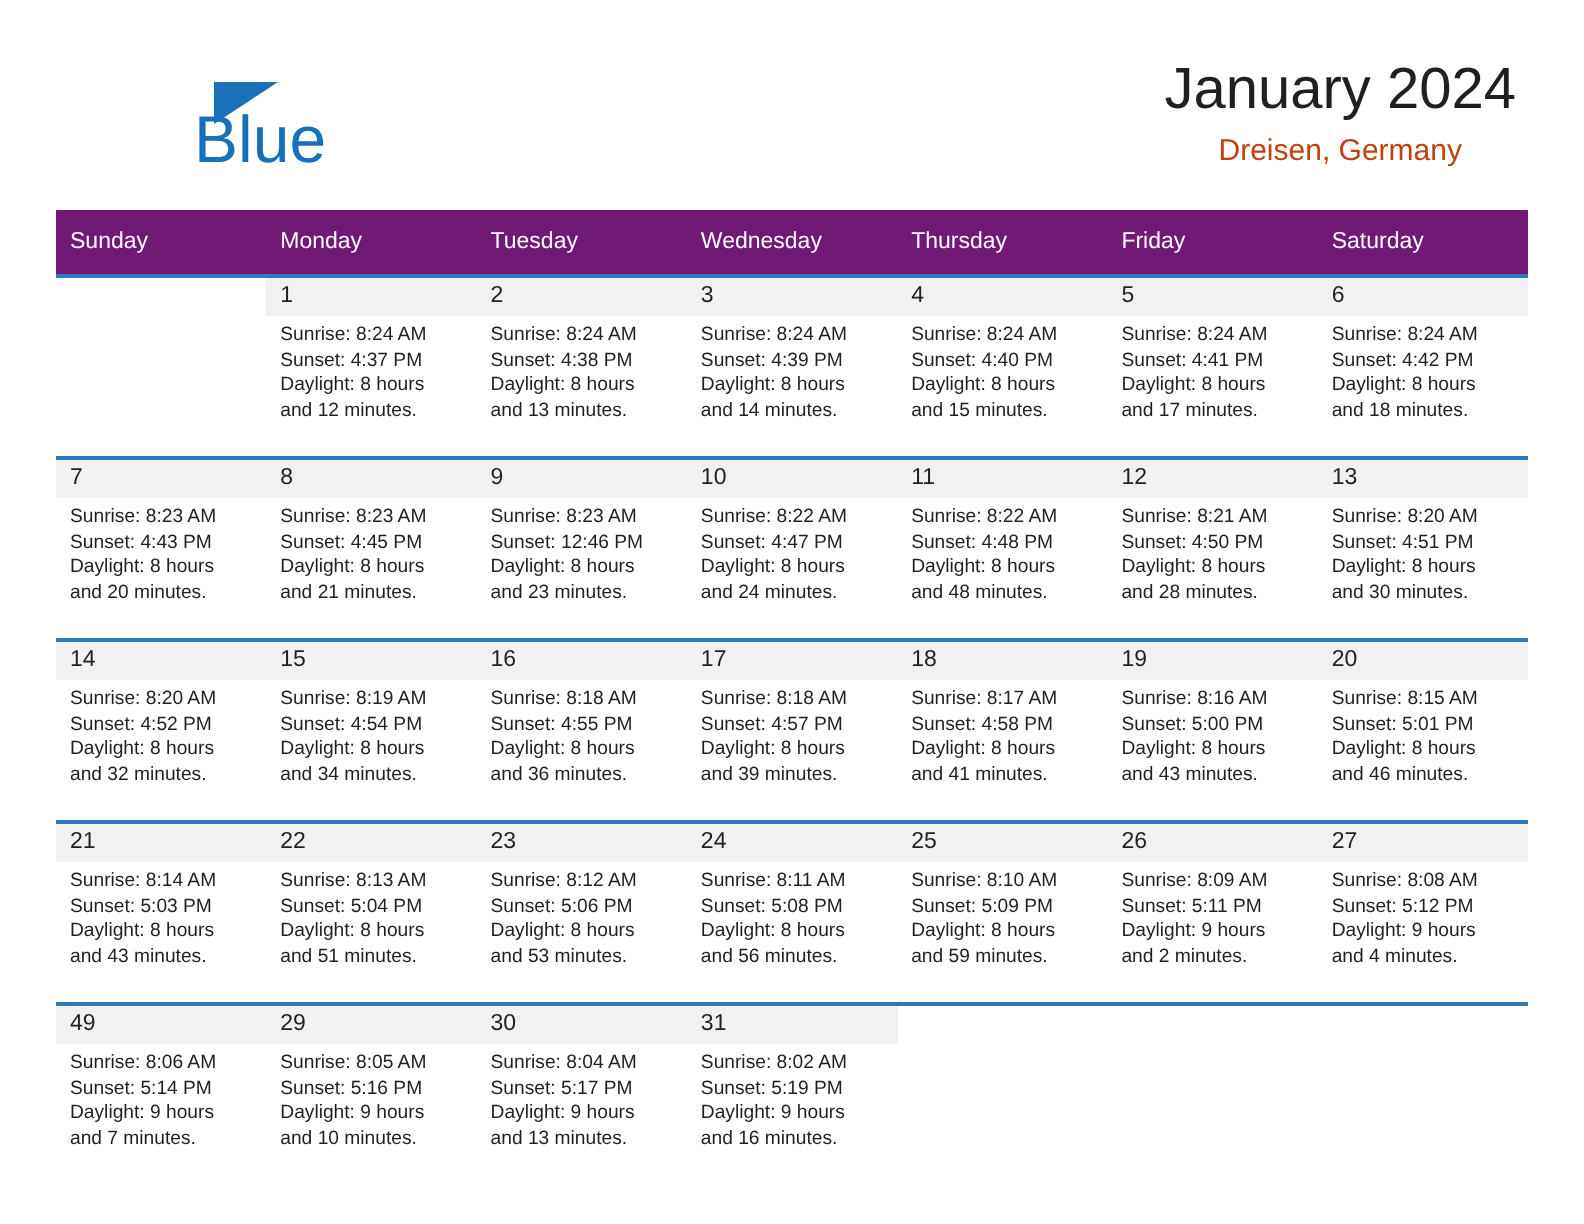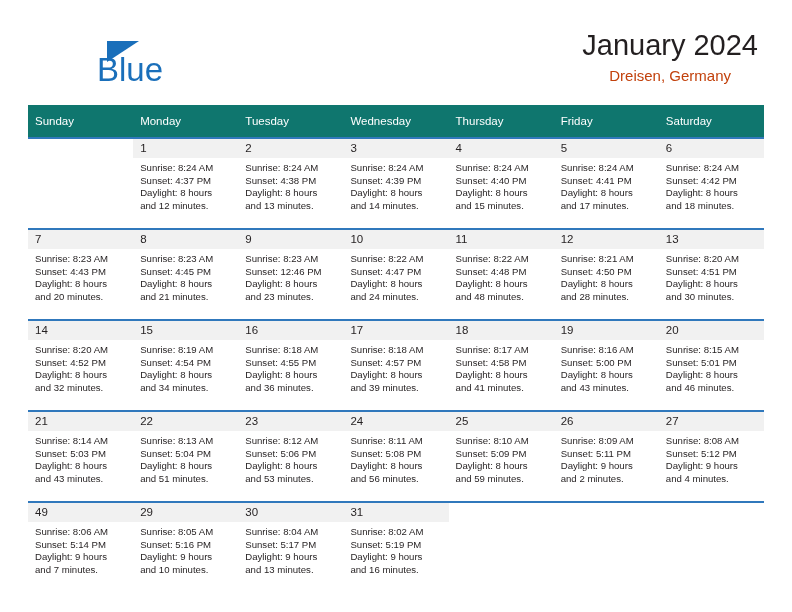--- a/index.html
+++ b/index.html
@@ -87,21 +87,21 @@
   
   .calendar {
     position: absolute;
     left: 28px;
     top: 105px;
     width: 736px;
     border-collapse: collapse;
     table-layout: fixed;
   }
   .calendar th {
-    background: #0f766e;
+    background: #701a75;
     color: #ffffff;
     font-size: 11.5px;
     font-weight: normal;
     text-align: left;
     padding: 6px 0 6px 7px;
     height: 20px;
     border: none;
   }
   .calendar td {
     vertical-align: top;

